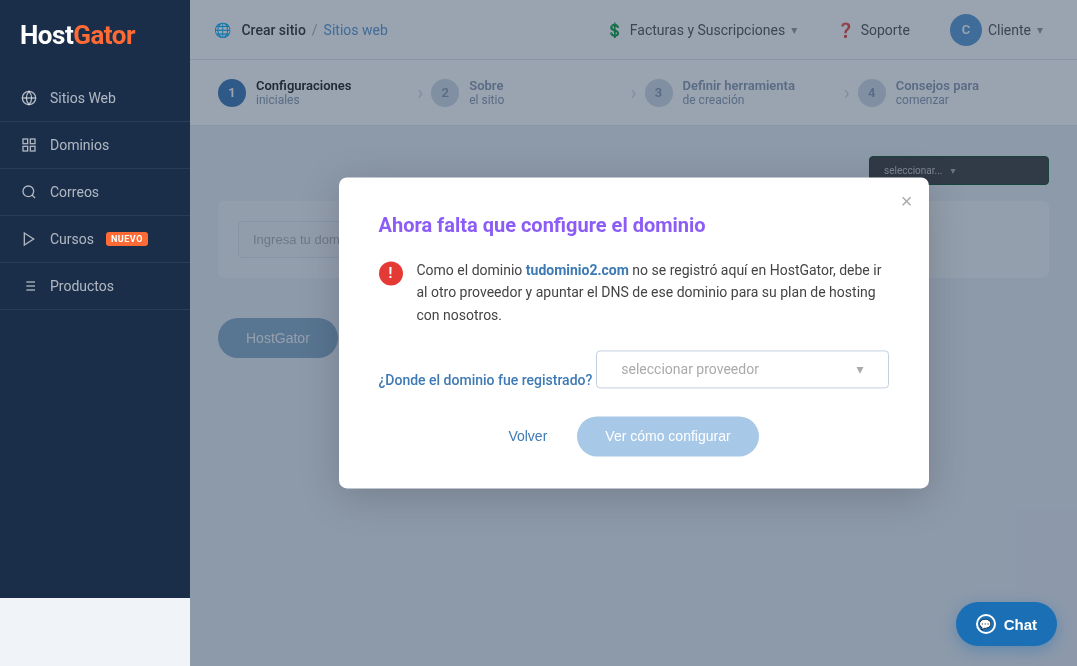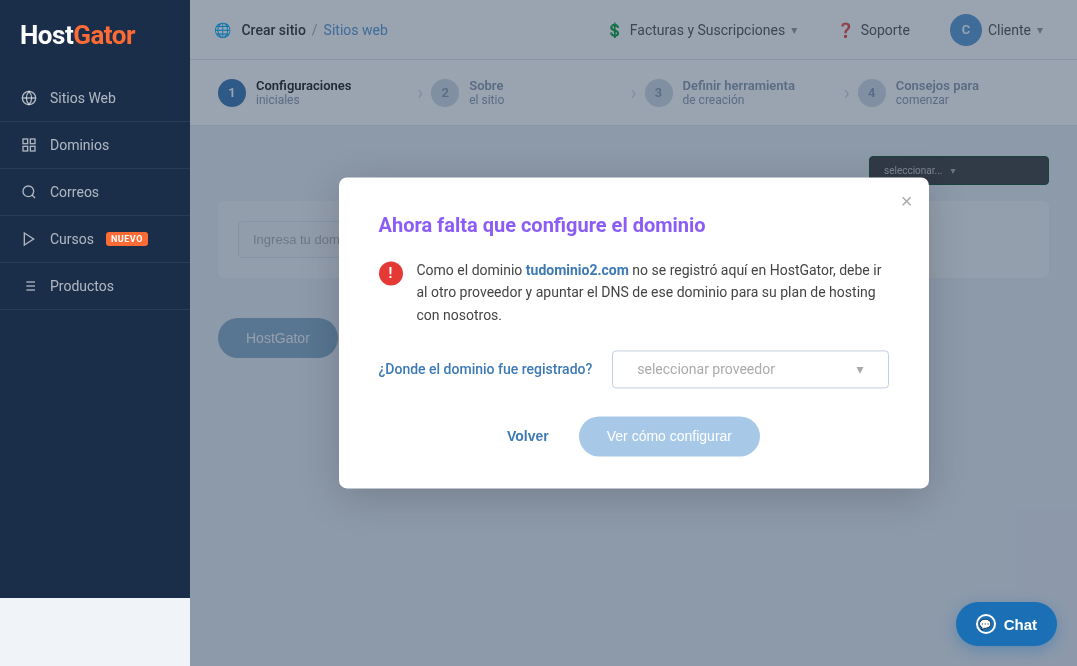--- a/index.html
+++ b/index.html
@@ -143,39 +143,39 @@
       color: #fff; font-size: 14px; font-weight: 700; flex-shrink: 0; margin-top: 2px;
     }
     .alert-text {
       font-size: 14px; color: #444; line-height: 1.6;
     }
     .alert-text strong { font-weight: 700; }
     .alert-text a { color: #3d7ab5; text-decoration: none; }
 
     
     .domain-row {
-      display: flex; align-items: center; gap: 20px; margin-bottom: 28px;
+      display: flex; align-items: flex-end; gap: 4px; margin-bottom: 28px;
     }
     .domain-question {
       font-size: 14px; color: #3d7ab5; font-weight: 500; white-space: nowrap;
     }
     .domain-select {
       flex: 1; border: 1px solid #c5d0de; border-radius: 4px;
       padding: 10px 24px; font-size: 14px; color: #aaa;
       display: flex; align-items: center; justify-content: space-between;
       cursor: pointer; background: #fff;
     }
 
     
     .modal-actions {
       display: flex; align-items: center; justify-content: center; gap: 30px;
     }
     .btn-volver {
       background: none; border: none; color: #3d7ab5; font-size: 14px;
-      cursor: pointer; font-weight: 700;
+      cursor: pointer; font-weight: 400;
     }
     .btn-configurar {
       background: #a8c8e8; color: #fff; border: none; border-radius: 20px;
       padding: 12px 28px; font-size: 14px; cursor: not-allowed; font-weight: 500;
     }
 
     
     .chat-btn {
       position: fixed; bottom: 20px; right: 20px; z-index: 100;
       background: #1a6fb5; color: #fff; border: none; border-radius: 25px;

